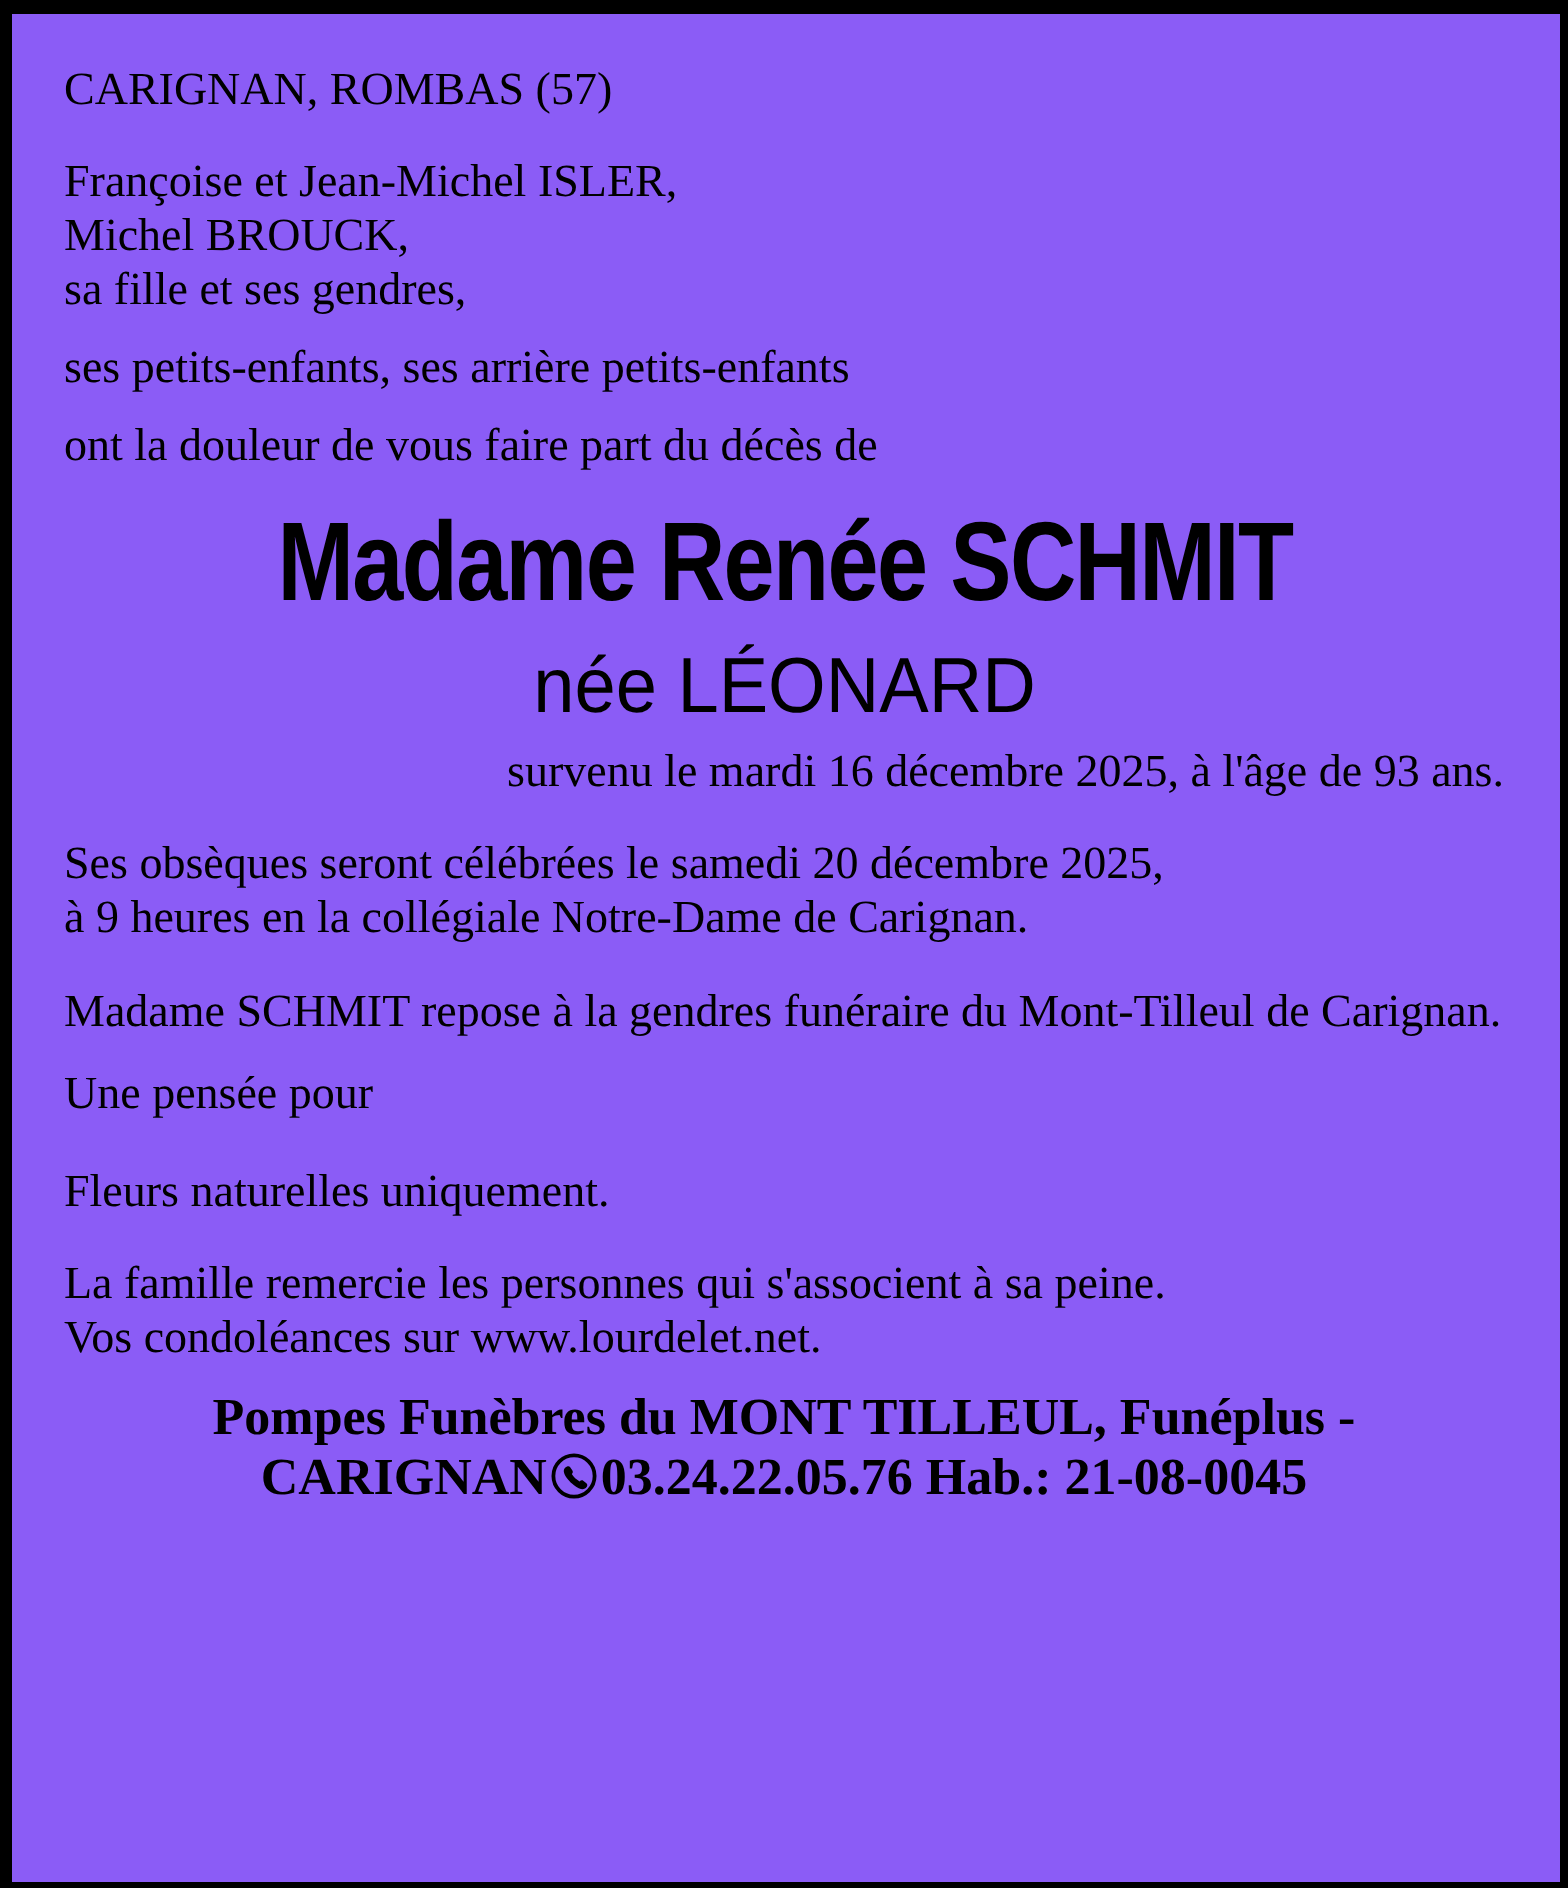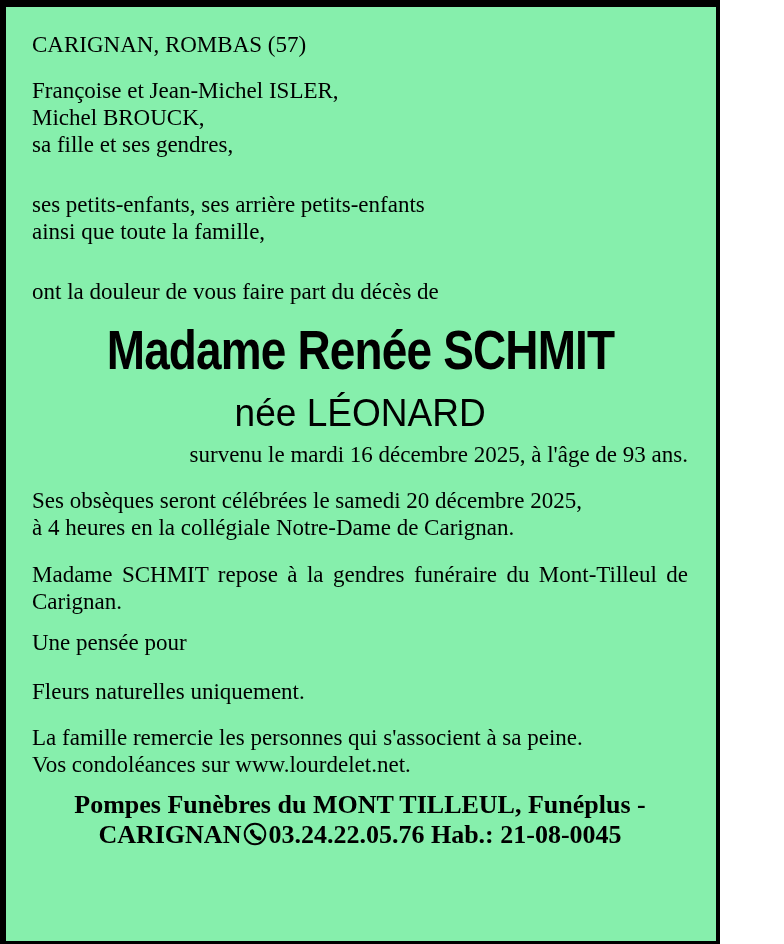--- a/index.html
+++ b/index.html
@@ -1,40 +1,40 @@
 <!DOCTYPE html>
 <html><head>
 <meta charset="utf-8">
 <style>
   html, body {
     margin: 0;
     padding: 0;
     background: #fff;
   }
   .notice {
-    width: 720px;
+    width: 784px;
     height: 944px;
     box-sizing: border-box;
-    background: #86efac;
+    background: #8b5cf6;
     color: #000000;
     border-style: solid;
     border-color: #000000;
     border-width: 7px 4px 3px 6px;
     padding: 24px 28px 0 26px;
     font-family: "Liberation Serif", serif;
     overflow: hidden;
   }
   .body-text {
     font-size: 23px;
     line-height: 27px;
     margin: 0;
   }
   .body-text .ln { display: block; }
   .mt-19 { margin-top: 19px; }
-  .mt-18 { margin-top: 33px; }
+  .mt-18 { margin-top: 12px; }
   .mt-20 { margin-top: 20px; }
   .mt-14 { margin-top: 14px; }
   .mt-11 { margin-top: 22px; }
   .mt-6  { margin-top: 6px; text-align: right; }
   .justify { text-align: justify; }
 
   .deceased-name {
     margin: 14px 0 0 0;
     text-align: center;
     font-family: "Liberation Sans", sans-serif;
@@ -93,38 +93,37 @@
   <p class="body-text">CARIGNAN, ROMBAS (57)</p>
 
   <p class="body-text mt-19">
     <span class="ln">Françoise et Jean-Michel ISLER,</span>
     <span class="ln">Michel BROUCK,</span>
     <span class="ln">sa fille et ses gendres,</span>
   </p>
 
   <p class="body-text mt-18">
     <span class="ln">ses petits-enfants, ses arrière petits-enfants</span>
-    <span class="ln">ainsi que toute la famille,</span>
   </p>
 
   <p class="body-text mt-18">ont la douleur de vous faire part du décès de</p>
 
   <h1 class="deceased-name">
     <span class="condensed">Madame Renée SCHMIT</span>
   </h1>
 
   <h2 class="maiden-name">
     <span class="condensed">née LÉONARD</span>
   </h2>
 
   <p class="body-text mt-6">survenu le mardi 16 décembre 2025, à l'âge de 93 ans.</p>
 
   <p class="body-text mt-19">
     <span class="ln">Ses obsèques seront célébrées le samedi 20 décembre 2025,</span>
-    <span class="ln">à 4 heures en la collégiale Notre-Dame de Carignan.</span>
+    <span class="ln">à 9 heures en la collégiale Notre-Dame de Carignan.</span>
   </p>
 
   <p class="body-text justify mt-20">Madame SCHMIT repose à la gendres funéraire du Mont-Tilleul de Carignan.</p>
 
   <p class="body-text mt-14">Une pensée pour</p>
 
 
   <p class="body-text mt-11">Fleurs naturelles uniquement.</p>
 
   <p class="body-text mt-19">

